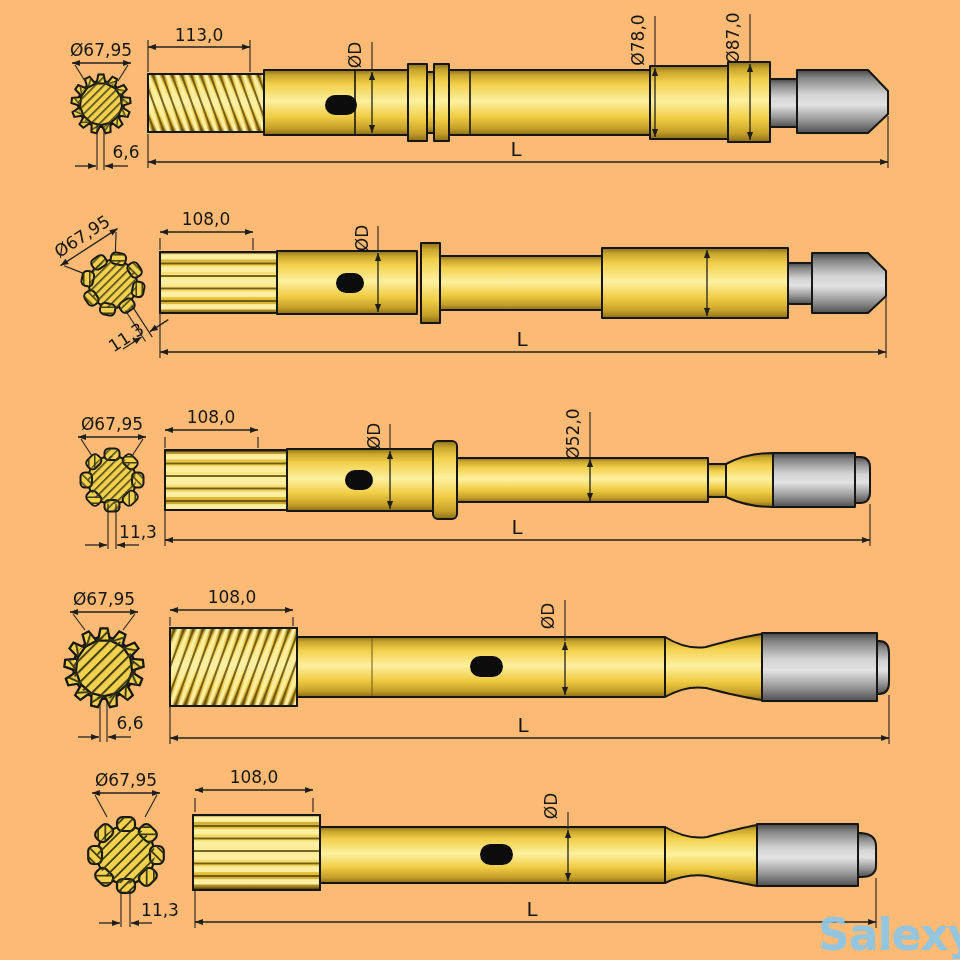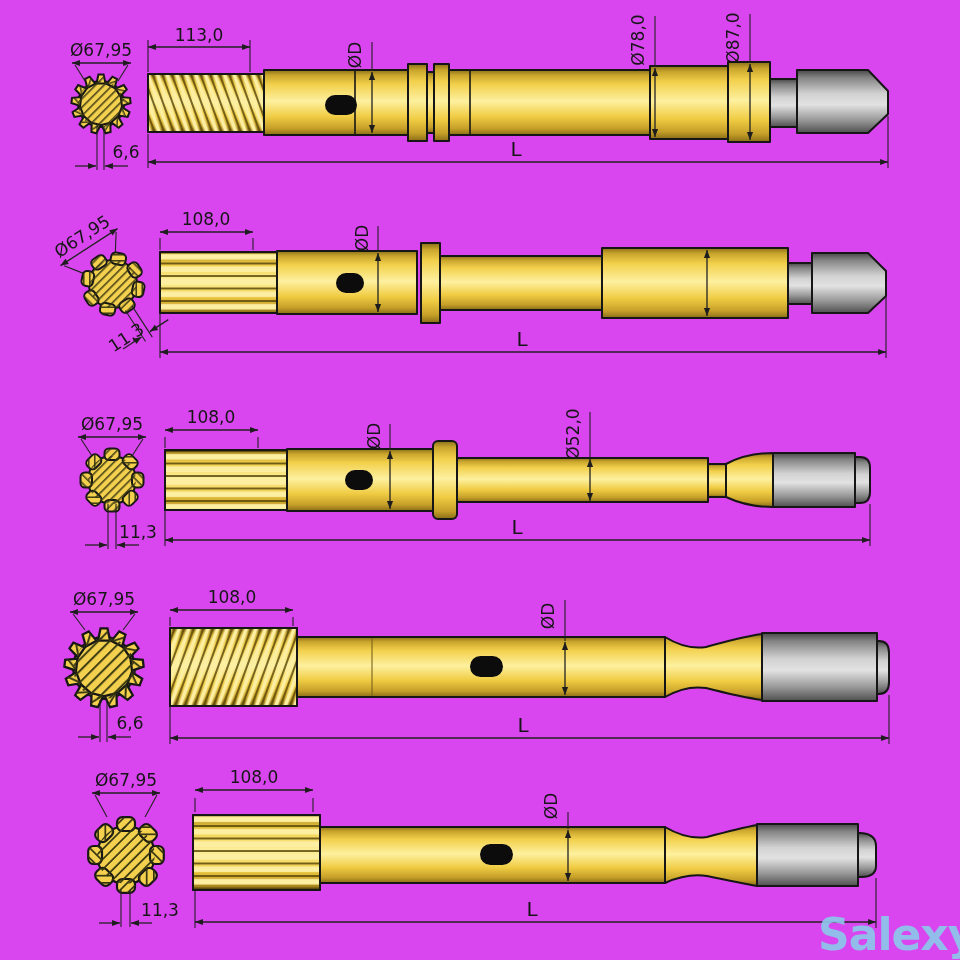--- a/index.html
+++ b/index.html
@@ -1,16 +1,16 @@
 <!DOCTYPE html>
 <html><head>
 <meta charset="utf-8">
 <style>
   html,body{margin:0;padding:0;background:#ffffff;}
-  .canvas{width:960px;height:960px;background:#d946ef;position:relative;overflow:hidden;}
+  .canvas{width:960px;height:960px;background:#fdba74;position:relative;overflow:hidden;}
   svg{display:block;}
   text{font-family:"DejaVu Sans","Liberation Sans",sans-serif;fill:#161616;}
   .lbl{font-size:17px;}
   .lblL{font-size:20px;}
   .wm{font-size:44px;font-weight:bold;fill:#8cc6e9;opacity:.92;letter-spacing:-1px;}
   .outl{stroke:#161616;stroke-width:2;stroke-linejoin:round;}
   .dim{stroke:#222222;stroke-width:1.3;fill:none;}
   .ext{stroke:#222222;stroke-width:1.1;fill:none;}
   .joint{stroke:#161616;stroke-width:1.6;}
   .joint2{stroke:#7a621c;stroke-width:1.1;}

